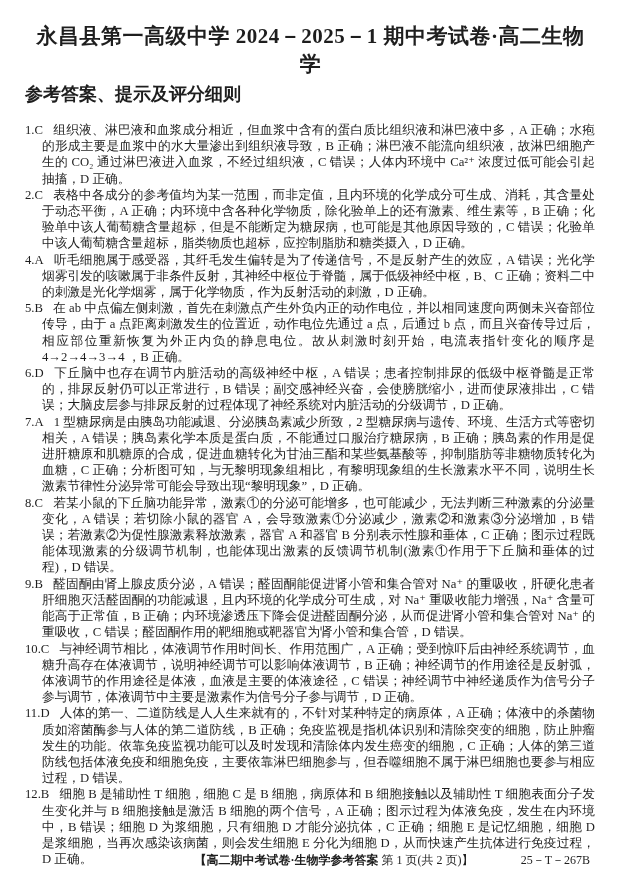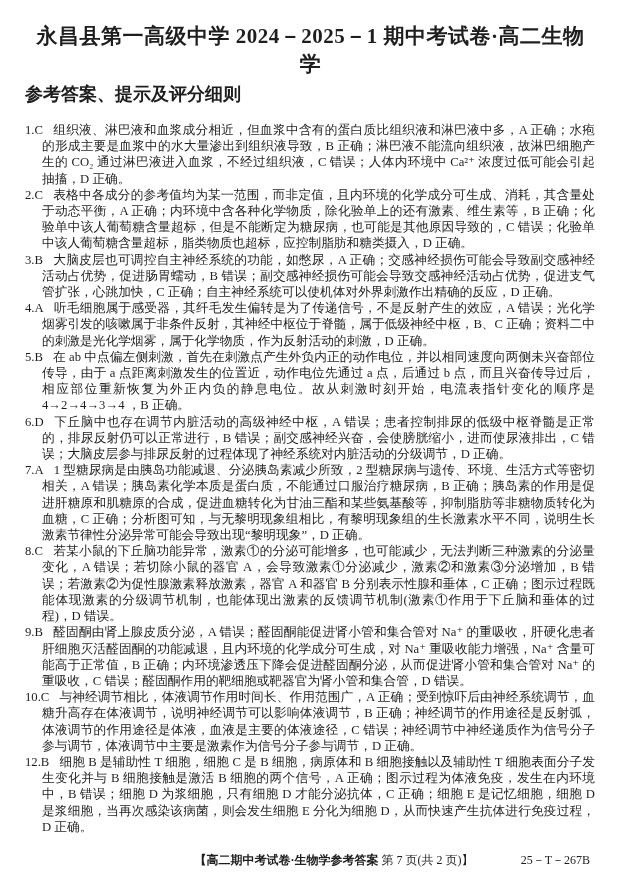--- a/index.html
+++ b/index.html
@@ -77,32 +77,32 @@
 </head>
 <body>
 
 <div class="page">
   <div class="title">永昌县第一高级中学 2024－2025－1 期中考试卷·高二生物学</div>
   <div class="subtitle">参考答案、提示及评分细则</div>
 
   <div class="answers">
     <p class="item"><span class="num">1.C</span><span>组织液、淋巴液和血浆成分相近，但血浆中含有的蛋白质比组织液和淋巴液中多，A 正确；水疱的形成主要是血浆中的水大量渗出到组织液导致，B 正确；淋巴液不能流向组织液，故淋巴细胞产生的 CO₂ 通过淋巴液进入血浆，不经过组织液，C 错误；人体内环境中 Ca²⁺ 浓度过低可能会引起抽搐，D 正确。</span></p>
     <p class="item"><span class="num">2.C</span><span>表格中各成分的参考值均为某一范围，而非定值，且内环境的化学成分可生成、消耗，其含量处于动态平衡，A 正确；内环境中含各种化学物质，除化验单上的还有激素、维生素等，B 正确；化验单中该人葡萄糖含量超标，但是不能断定为糖尿病，也可能是其他原因导致的，C 错误；化验单中该人葡萄糖含量超标，脂类物质也超标，应控制脂肪和糖类摄入，D 正确。</span></p>
-    <p class="item"><span class="num">3.B</span><span>大脑皮层也可调控自主神经系统的功能，如憋尿，A 正确；交感神经损伤可能会导致副交感神经活动占优势，促进肠胃蠕动，B 错误；副交感神经损伤可能会导致交感神经活动占优势，促进支气管扩张，心跳加快，C 正确；自主神经系统可以使机体对外界刺激作出精确的反应，D 正确。</span></p>
     <p class="item"><span class="num">4.A</span><span>听毛细胞属于感受器，其纤毛发生偏转是为了传递信号，不是反射产生的效应，A 错误；光化学烟雾引发的咳嗽属于非条件反射，其神经中枢位于脊髓，属于低级神经中枢，B、C 正确；资料二中的刺激是光化学烟雾，属于化学物质，作为反射活动的刺激，D 正确。</span></p>
     <p class="item"><span class="num">5.B</span><span>在 ab 中点偏左侧刺激，首先在刺激点产生外负内正的动作电位，并以相同速度向两侧未兴奋部位传导，由于 a 点距离刺激发生的位置近，动作电位先通过 a 点，后通过 b 点，而且兴奋传导过后，相应部位重新恢复为外正内负的静息电位。故从刺激时刻开始，电流表指针变化的顺序是 4→2→4→3→4 ，B 正确。</span></p>
     <p class="item"><span class="num">6.D</span><span>下丘脑中也存在调节内脏活动的高级神经中枢，A 错误；患者控制排尿的低级中枢脊髓是正常的，排尿反射仍可以正常进行，B 错误；副交感神经兴奋，会使膀胱缩小，进而使尿液排出，C 错误；大脑皮层参与排尿反射的过程体现了神经系统对内脏活动的分级调节，D 正确。</span></p>
     <p class="item"><span class="num">7.A</span><span>1 型糖尿病是由胰岛功能减退、分泌胰岛素减少所致，2 型糖尿病与遗传、环境、生活方式等密切相关，A 错误；胰岛素化学本质是蛋白质，不能通过口服治疗糖尿病，B 正确；胰岛素的作用是促进肝糖原和肌糖原的合成，促进血糖转化为甘油三酯和某些氨基酸等，抑制脂肪等非糖物质转化为血糖，C 正确；分析图可知，与无黎明现象组相比，有黎明现象组的生长激素水平不同，说明生长激素节律性分泌异常可能会导致出现“黎明现象”，D 正确。</span></p>
     <p class="item"><span class="num">8.C</span><span>若某小鼠的下丘脑功能异常，激素①的分泌可能增多，也可能减少，无法判断三种激素的分泌量变化，A 错误；若切除小鼠的器官 A，会导致激素①分泌减少，激素②和激素③分泌增加，B 错误；若激素②为促性腺激素释放激素，器官 A 和器官 B 分别表示性腺和垂体，C 正确；图示过程既能体现激素的分级调节机制，也能体现出激素的反馈调节机制(激素①作用于下丘脑和垂体的过程)，D 错误。</span></p>
     <p class="item"><span class="num">9.B</span><span>醛固酮由肾上腺皮质分泌，A 错误；醛固酮能促进肾小管和集合管对 Na⁺ 的重吸收，肝硬化患者肝细胞灭活醛固酮的功能减退，且内环境的化学成分可生成，对 Na⁺ 重吸收能力增强，Na⁺ 含量可能高于正常值，B 正确；内环境渗透压下降会促进醛固酮分泌，从而促进肾小管和集合管对 Na⁺ 的重吸收，C 错误；醛固酮作用的靶细胞或靶器官为肾小管和集合管，D 错误。</span></p>
     <p class="item"><span class="num">10.C</span><span>与神经调节相比，体液调节作用时间长、作用范围广，A 正确；受到惊吓后由神经系统调节，血糖升高存在体液调节，说明神经调节可以影响体液调节，B 正确；神经调节的作用途径是反射弧，体液调节的作用途径是体液，血液是主要的体液途径，C 错误；神经调节中神经递质作为信号分子参与调节，体液调节中主要是激素作为信号分子参与调节，D 正确。</span></p>
+    <p class="item"><span class="num">11.D</span><span>人体的第一、二道防线是人人生来就有的，不针对某种特定的病原体，A 正确；体液中的杀菌物质如溶菌酶参与人体的第二道防线，B 正确；免疫监视是指机体识别和清除突变的细胞，防止肿瘤发生的功能。依靠免疫监视功能可以及时发现和清除体内发生癌变的细胞，C 正确；人体的第三道防线包括体液免疫和细胞免疫，主要依靠淋巴细胞参与，但吞噬细胞不属于淋巴细胞也要参与相应过程，D 错误。</span></p>
     <p class="item"><span class="num">12.B</span><span>细胞 B 是辅助性 T 细胞，细胞 C 是 B 细胞，病原体和 B 细胞接触以及辅助性 T 细胞表面分子发生变化并与 B 细胞接触是激活 B 细胞的两个信号，A 正确；图示过程为体液免疫，发生在内环境中，B 错误；细胞 D 为浆细胞，只有细胞 D 才能分泌抗体，C 正确；细胞 E 是记忆细胞，细胞 D 是浆细胞，当再次感染该病菌，则会发生细胞 E 分化为细胞 D，从而快速产生抗体进行免疫过程，D 正确。</span></p>
 
   </div>
 </div>
 
 <div class="footer">
   <span class="footer-center">
     <span class="f-bold">【高二期中考试卷·生物学参考答案</span>
-    <span>第 7 页(共 2 页)】</span>
+    <span>第 1 页(共 2 页)】</span>
   </span>
   <span class="footer-code">25－T－267B</span>
 </div>
 
 </body></html>

